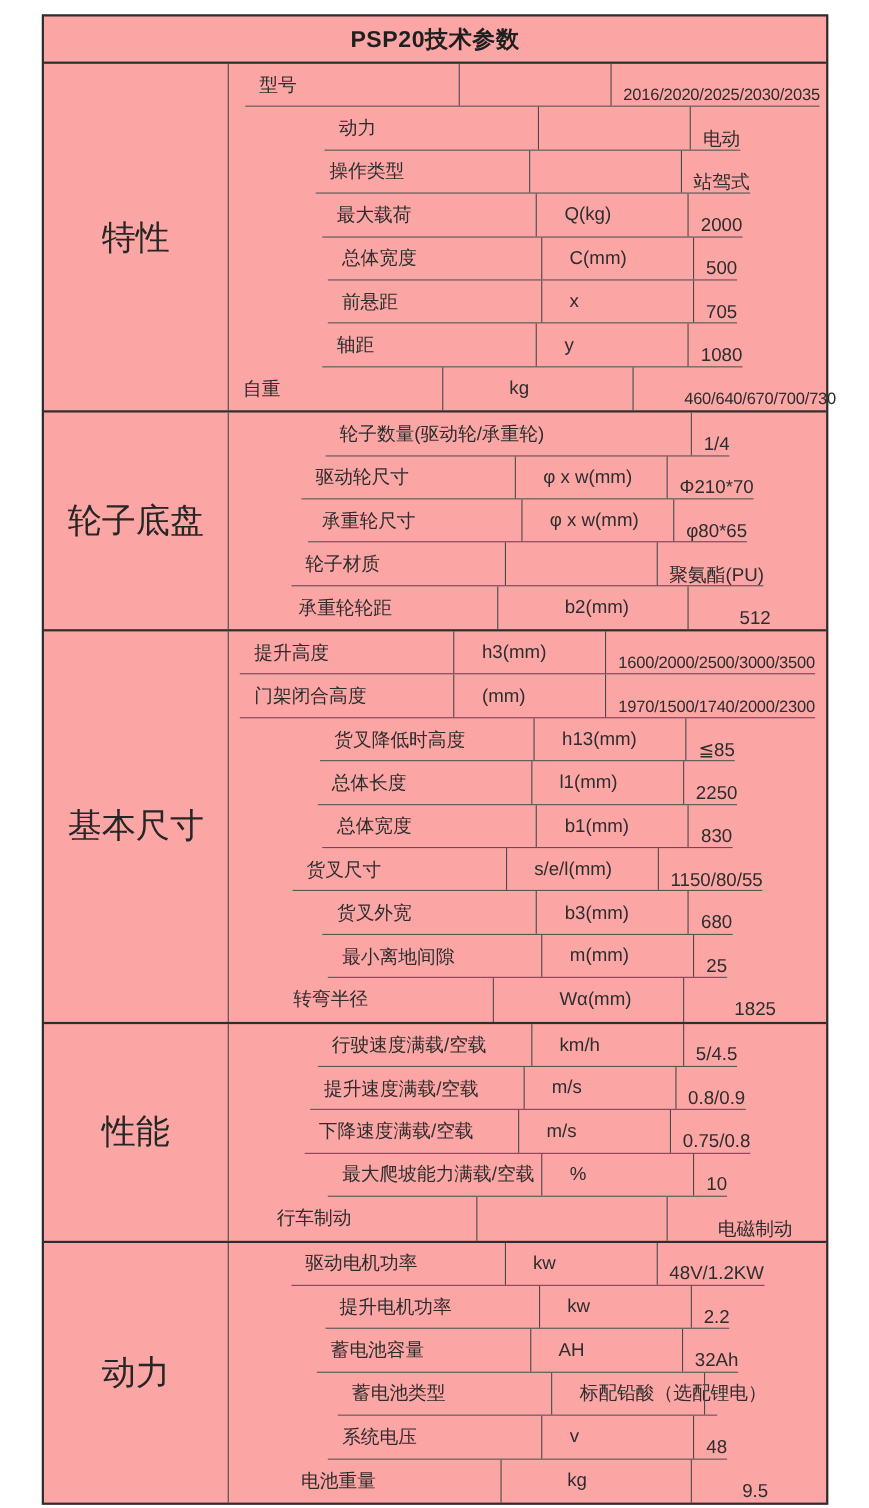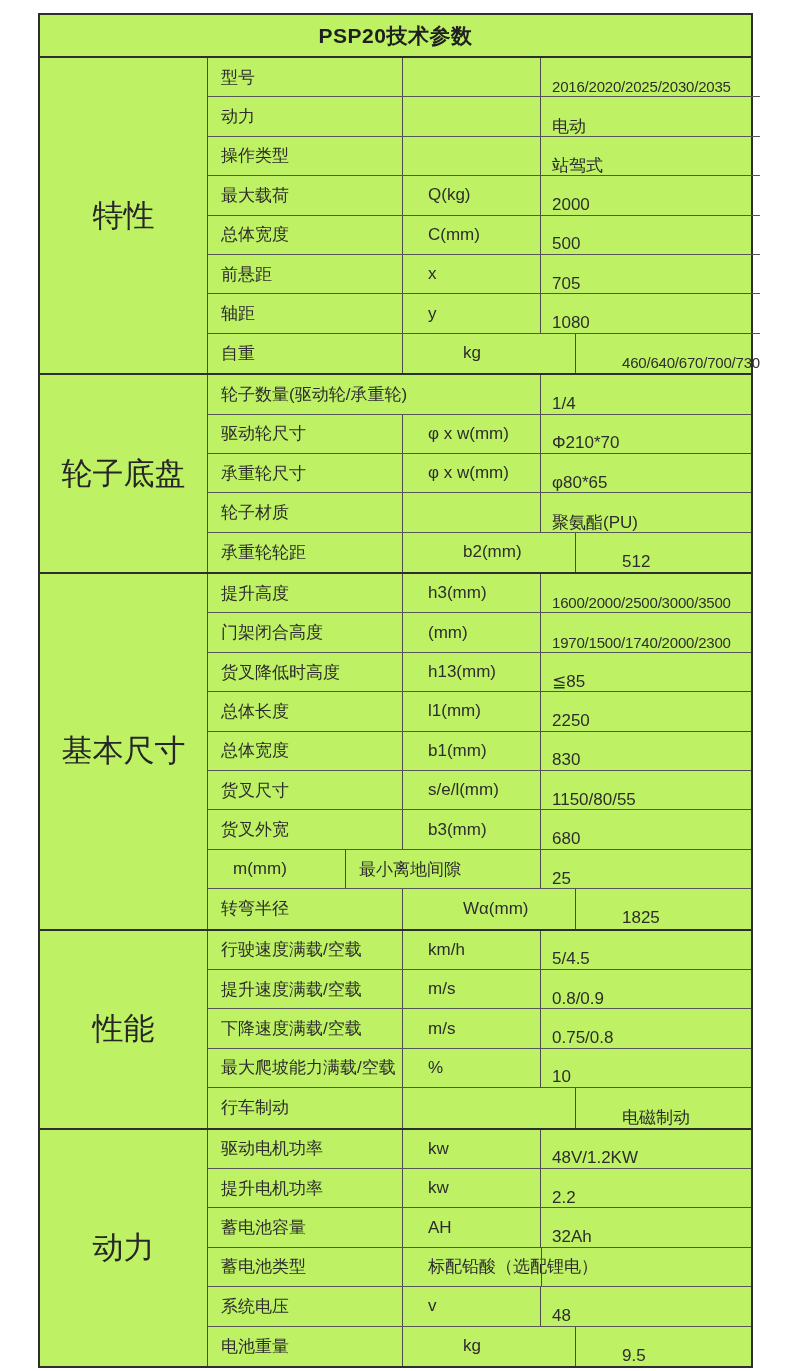--- a/index.html
+++ b/index.html
@@ -6,42 +6,42 @@
   body{
     width:790px;height:1371px;position:relative;
     font-family:"Liberation Sans","DejaVu Sans",sans-serif;
     color:#2d2d2d;
     -webkit-font-smoothing:antialiased;
   }
   .spec-table{
     position:absolute;left:38px;top:13px;width:715px;
     box-sizing:border-box;
     border:2px solid #2e2e2e;
-    background:#bef264;
+    background:#fca5a5;
   }
   .title-row{
     height:41px;
     border-bottom:2px solid #2e2e2e;
     display:flex;align-items:center;justify-content:center;
     font-size:21px;font-weight:600;letter-spacing:.5px;
     color:#1f1f1f;
   }
   .section{
     display:flex;
     border-bottom:2px solid #2e2e2e;
   }
   .section:last-child{border-bottom:none;}
   .section-name{
     width:168px;flex:0 0 168px;
     border-right:1.5px solid #4b4b4b;
     display:flex;align-items:center;justify-content:center;
     font-size:31px;color:#262626;
     box-sizing:border-box;
   }
-  .rows{flex:1;display:flex;flex-direction:column;}
+  .rows{flex:1;display:flex;flex-direction:column;align-items:center;}
   .row{
     height:39.4px;box-sizing:border-box;
     border-bottom:1px solid #565656;
     display:flex;align-items:stretch;
     font-size:17px;
   }
   .row:last-child{border-bottom:none;gap:35px;}
   .cell{
     display:flex;align-items:center;
     box-sizing:border-box;
@@ -184,22 +184,22 @@
             <div class="cell cell-label">货叉尺寸</div>
             <div class="cell cell-unit">s/e/l(mm)</div>
             <div class="cell cell-value">1150/80/55</div>
           </div>
           <div class="row">
             <div class="cell cell-label">货叉外宽</div>
             <div class="cell cell-unit">b3(mm)</div>
             <div class="cell cell-value">680</div>
           </div>
           <div class="row">
+            <div class="cell cell-label">最小离地间隙</div>
             <div class="cell cell-unit">m(mm)</div>
-            <div class="cell cell-label">最小离地间隙</div>
             <div class="cell cell-value">25</div>
           </div>
           <div class="row">
             <div class="cell cell-label">转弯半径</div>
             <div class="cell cell-unit">Wα(mm)</div>
             <div class="cell cell-value">1825</div>
           </div>
         </div>
       </div>
       <div class="section">

